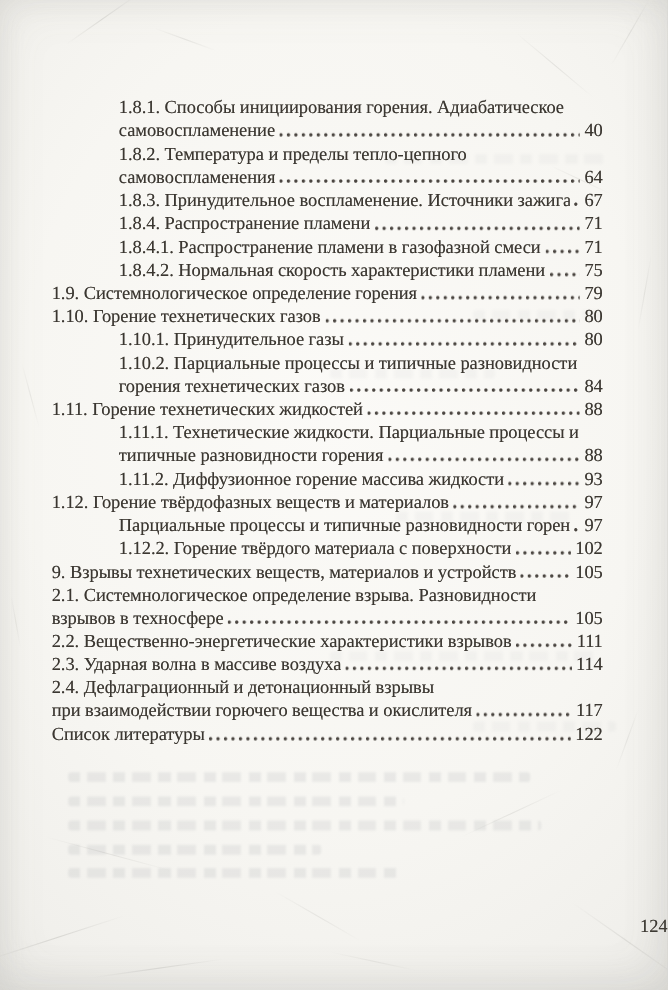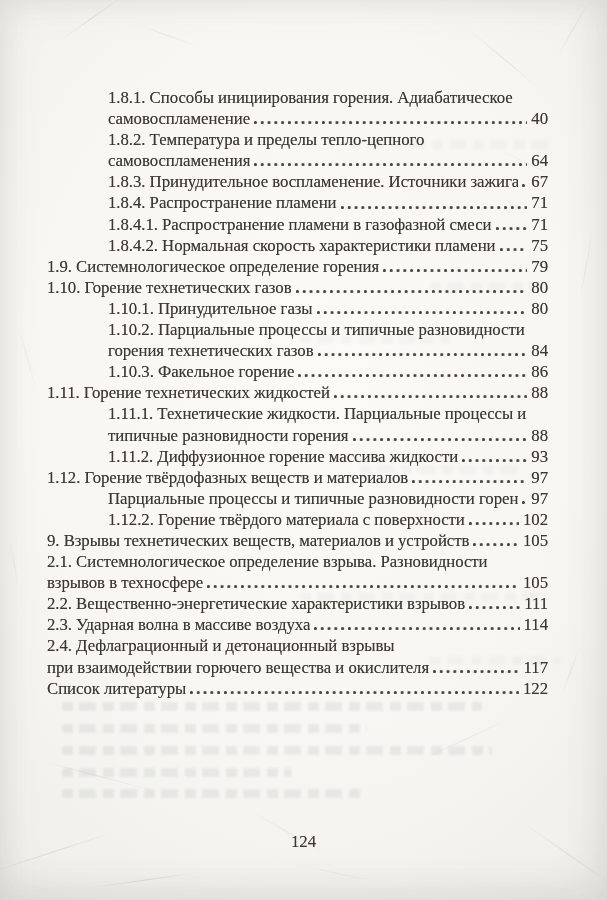--- a/index.html
+++ b/index.html
@@ -20,21 +20,21 @@
   .line { display:flex; align-items:center; white-space:nowrap; height:21.1px; }
   .line.indent1 { padding-left:61px; }
   .txt { flex:0 1 auto; min-width:0; overflow:hidden; }
   .dots {
     flex:1 1 0; min-width:5px; height:17px; margin:0 4px;
     background-image: radial-gradient(circle at 1.4px 12.6px, #4a4540 1.15px, rgba(74,69,64,0) 1.9px);
     background-size:6.8px 17px; background-repeat:repeat-x;
   }
   .pg { flex:0 0 auto; }
   .folio {
-    position:absolute; left:0; top:832px; width:100%; text-align:center;
+    position:absolute; left:0; top:832px; width:100%; text-align:right;
     font-size:16.8px; color:#3b3731; text-shadow:0 0 0.6px rgba(59,55,49,0.5);
   }
   .bleed-line {
     position:absolute; height:9px; border-radius:3px; filter:blur(1.1px); opacity:0.20;
     background: repeating-linear-gradient(90deg,
       rgba(110,115,125,0.55) 0px, rgba(110,115,125,0.55) 11px,
       rgba(110,115,125,0) 11px, rgba(110,115,125,0) 17px,
       rgba(110,115,125,0.5) 17px, rgba(110,115,125,0.5) 34px,
       rgba(110,115,125,0) 34px, rgba(110,115,125,0) 41px);
   }
@@ -134,25 +134,20 @@
         <span class="pg">80</span>
       </div>
       <div class="line indent1">
         <span class="txt">1.10.2. Парциальные процессы и типичные разновидности</span>
       </div>
       <div class="line indent1">
         <span class="txt">горения технетических газов</span>
         <span class="dots"></span>
         <span class="pg">84</span>
       </div>
-      <div class="line indent1">
-        <span class="txt">1.10.3. Факельное горение</span>
-        <span class="dots"></span>
-        <span class="pg">86</span>
-      </div>
       <div class="line indent0">
         <span class="txt">1.11. Горение технетических жидкостей</span>
         <span class="dots"></span>
         <span class="pg">88</span>
       </div>
       <div class="line indent1">
         <span class="txt">1.11.1. Технетические жидкости. Парциальные процессы и</span>
       </div>
       <div class="line indent1">
         <span class="txt">типичные разновидности горения</span>

